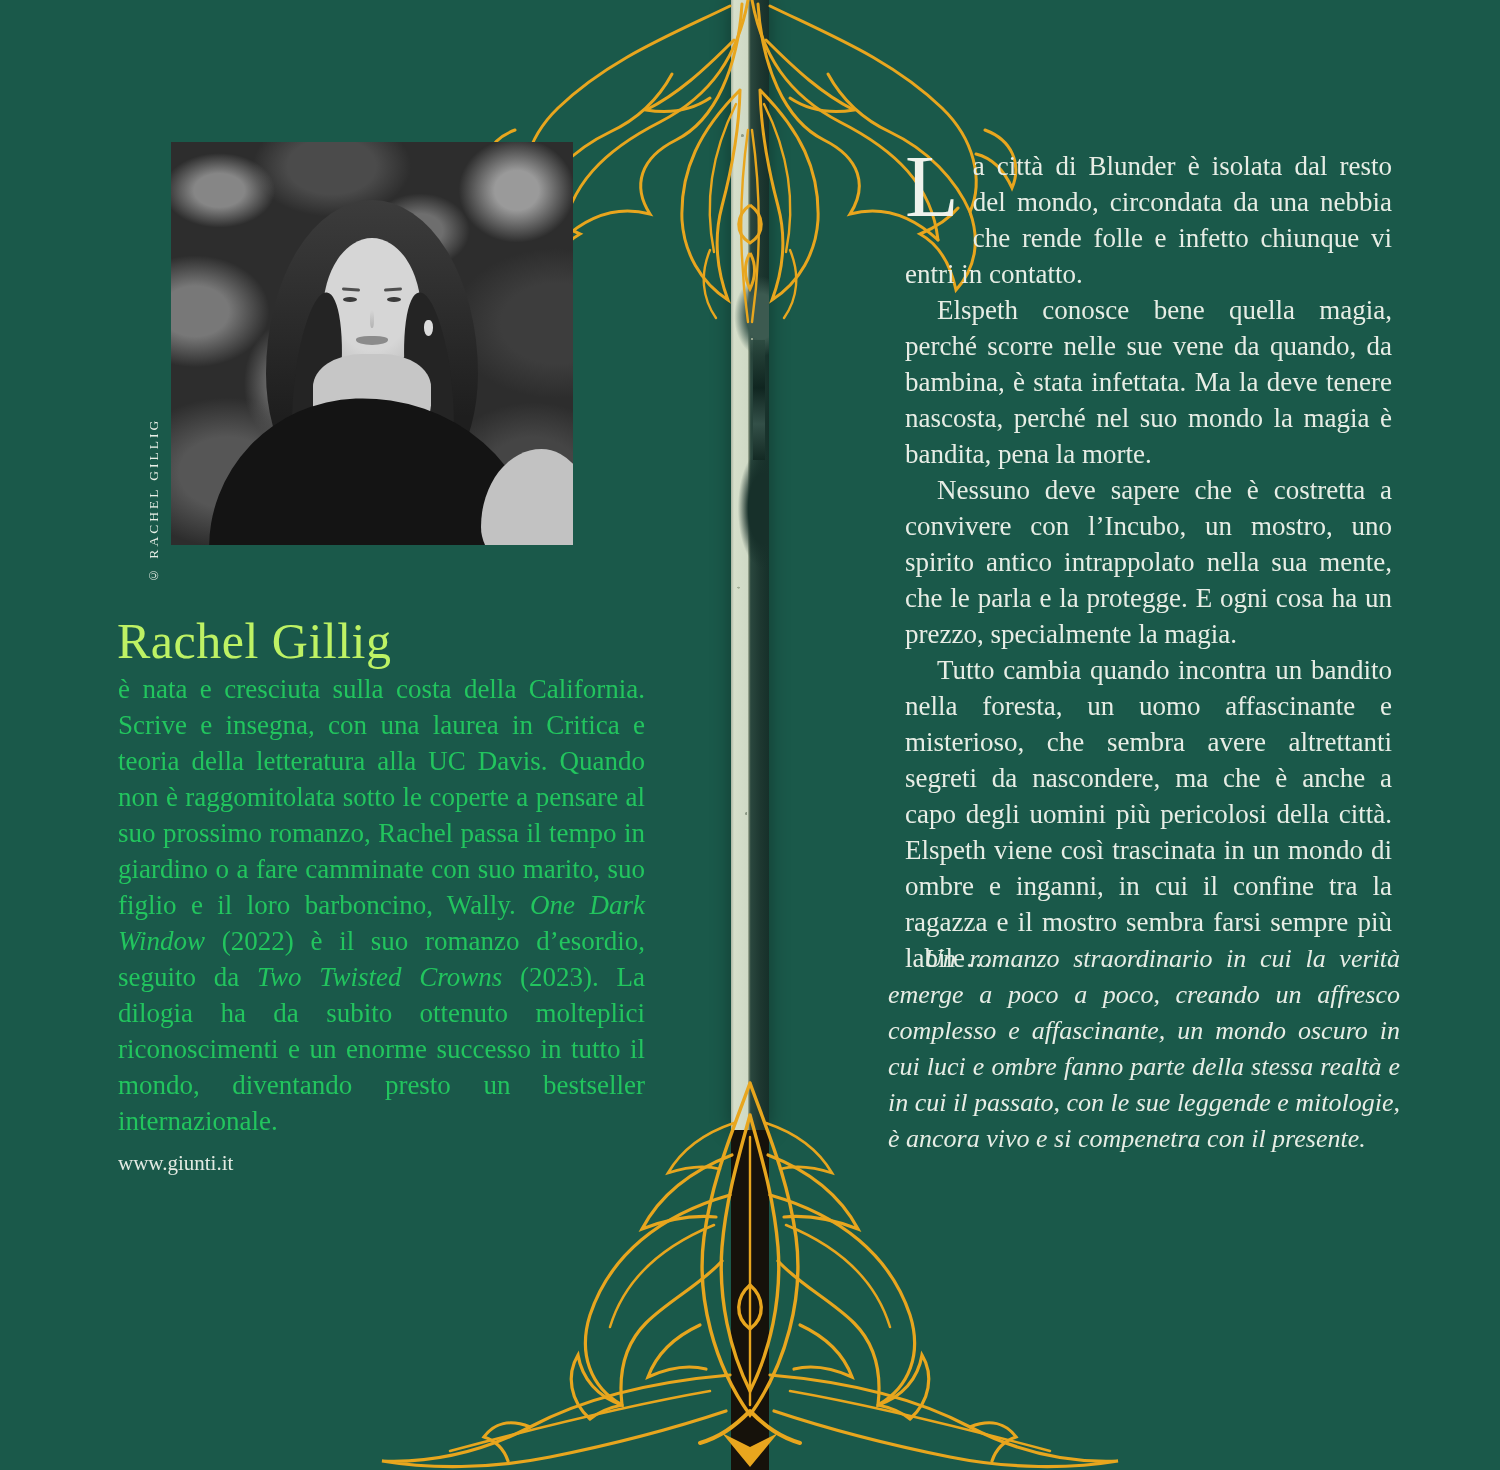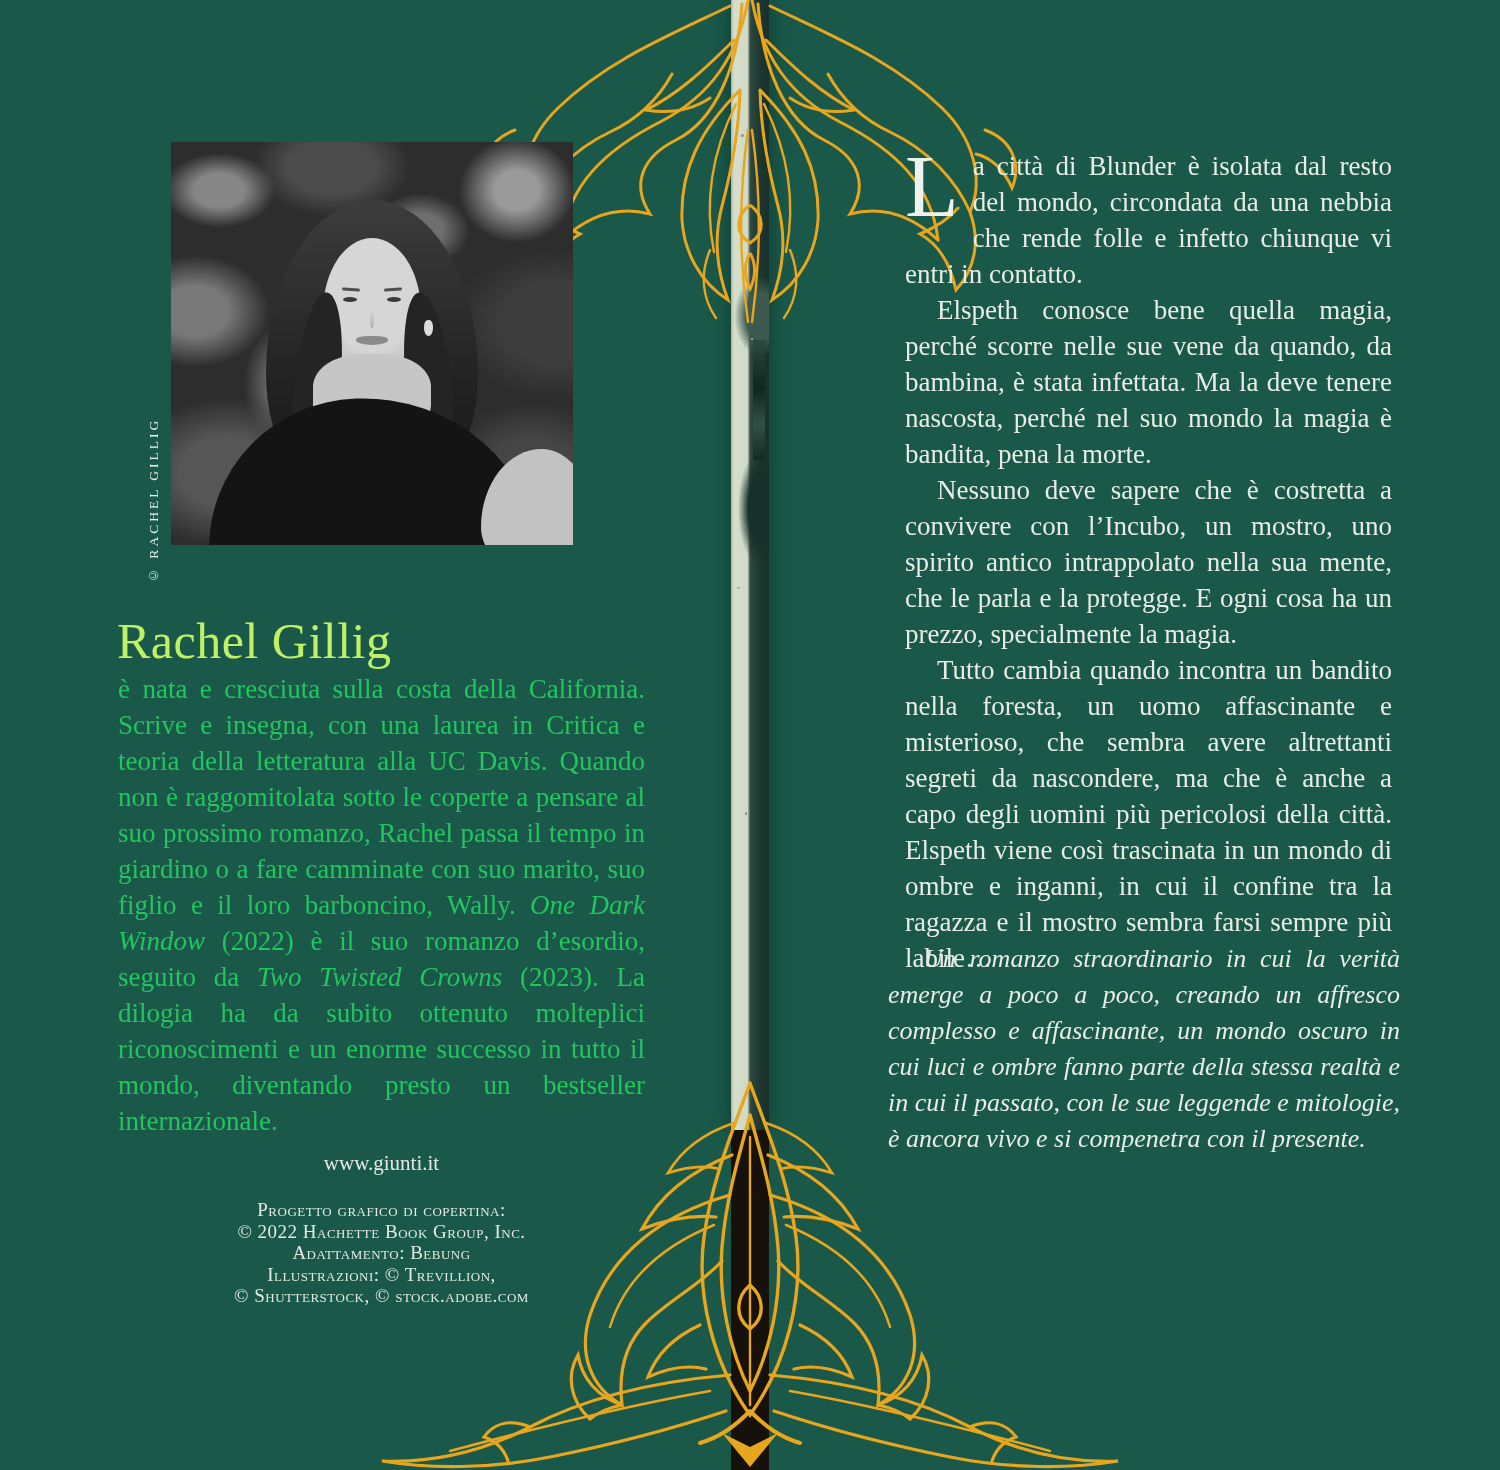--- a/index.html
+++ b/index.html
@@ -65,21 +65,21 @@
   
   .photo-credit{position:absolute;left:146px;top:383px;height:200px;
     writing-mode:vertical-rl;transform:rotate(180deg);
     color:#e9efe7;font-size:13.5px;letter-spacing:3px;white-space:nowrap;}
   .author-heading{position:absolute;left:117px;top:612px;color:#bef264;font-size:50px;
     letter-spacing:.5px;}
   .bio{position:absolute;left:118px;top:671px;width:527px;color:#22c55e;
     font-size:27px;line-height:36px;text-align:justify;}
   .bio i{font-style:italic;}
 
-  .footer{position:absolute;left:118px;top:1152px;width:527px;text-align:center;color:#e2eae2;}
+  .footer{position:absolute;left:118px;top:1152px;width:527px;text-align:left;color:#e2eae2;}
   .footer .site{font-size:21px;line-height:23px;}
   .footer .ebook{font-size:21px;line-height:23px;}
   .footer .credits{margin-top:24px;font-size:19px;line-height:21.5px;font-variant:small-caps;
     letter-spacing:.5px;}
 
   .synopsis{position:absolute;left:905px;top:148px;width:487px;color:#e7ede5;
     font-size:27px;line-height:36px;text-align:justify;}
   .synopsis p{margin:0;text-indent:32px;}
   .synopsis p.first{text-indent:0;}
   .dropcap{float:left;font-size:88px;line-height:70px;padding:4px 14px 0 0;color:#eef2ec;}
@@ -165,27 +165,20 @@
   </div>
 
   <div class="photo-credit">© RACHEL GILLIG</div>
 
   <h1 class="author-heading" style="margin:0;font-weight:normal;">Rachel Gillig</h1>
 
   <p class="bio" style="margin:0;"><span>è nata e cresciuta sulla costa della California. Scrive e insegna, con una laurea in Critica e teoria della letteratura alla UC Davis. Quando non è raggomitolata sotto le coperte a pensare al suo prossimo romanzo, Rachel passa il tempo in giardino o a fare camminate con suo marito, suo figlio e il loro barboncino, Wally. </span><i>One Dark Window</i><span> (2022) è il suo romanzo d’esordio, seguito da </span><i>Two Twisted Crowns</i><span> (2023). La dilogia ha da subito ottenuto molteplici riconoscimenti e un enorme successo in tutto il mondo, diventando presto un bestseller internazionale.</span></p>
 
   <div class="footer">
     <div class="site">www.giunti.it</div>
-    <div class="credits">
-      <div>Progetto grafico di copertina:</div>
-      <div>© 2022 Hachette Book Group, Inc.</div>
-      <div>Adattamento: Bebung</div>
-      <div>Illustrazioni: © Trevillion,</div>
-      <div>© Shutterstock, © stock.adobe.com</div>
-    </div>
   </div>
 
   <div class="synopsis">
     <p class="first"><span class="dropcap">L</span><span>a città di Blunder è isolata dal resto del mondo, circondata da una nebbia che rende folle e infetto chiunque vi entri in contatto.</span></p>
     <p>Elspeth conosce bene quella magia, perché scorre nelle sue vene da quando, da bambina, è stata infettata. Ma la deve tenere nascosta, perché nel suo mondo la magia è bandita, pena la morte.</p>
     <p>Nessuno deve sapere che è costretta a convivere con l’Incubo, un mostro, uno spirito antico intrappolato nella sua mente, che le parla e la protegge. E ogni cosa ha un prezzo, specialmente la magia.</p>
     <p>Tutto cambia quando incontra un bandito nella foresta, un uomo affascinante e misterioso, che sembra avere altrettanti segreti da nascondere, ma che è anche a capo degli uomini più pericolosi della città. Elspeth viene così trascinata in un mondo di ombre e inganni, in cui il confine tra la ragazza e il mostro sembra farsi sempre più labile…</p>
   </div>
 
   <p class="review-quote" style="margin:0;">Un romanzo straordinario in cui la verità emerge a poco a poco, creando un affresco complesso e affascinante, un mondo oscuro in cui luci e ombre fanno parte della stessa realtà e in cui il passato, con le sue leggende e mitologie, è ancora vivo e si compenetra con il presente.</p>

